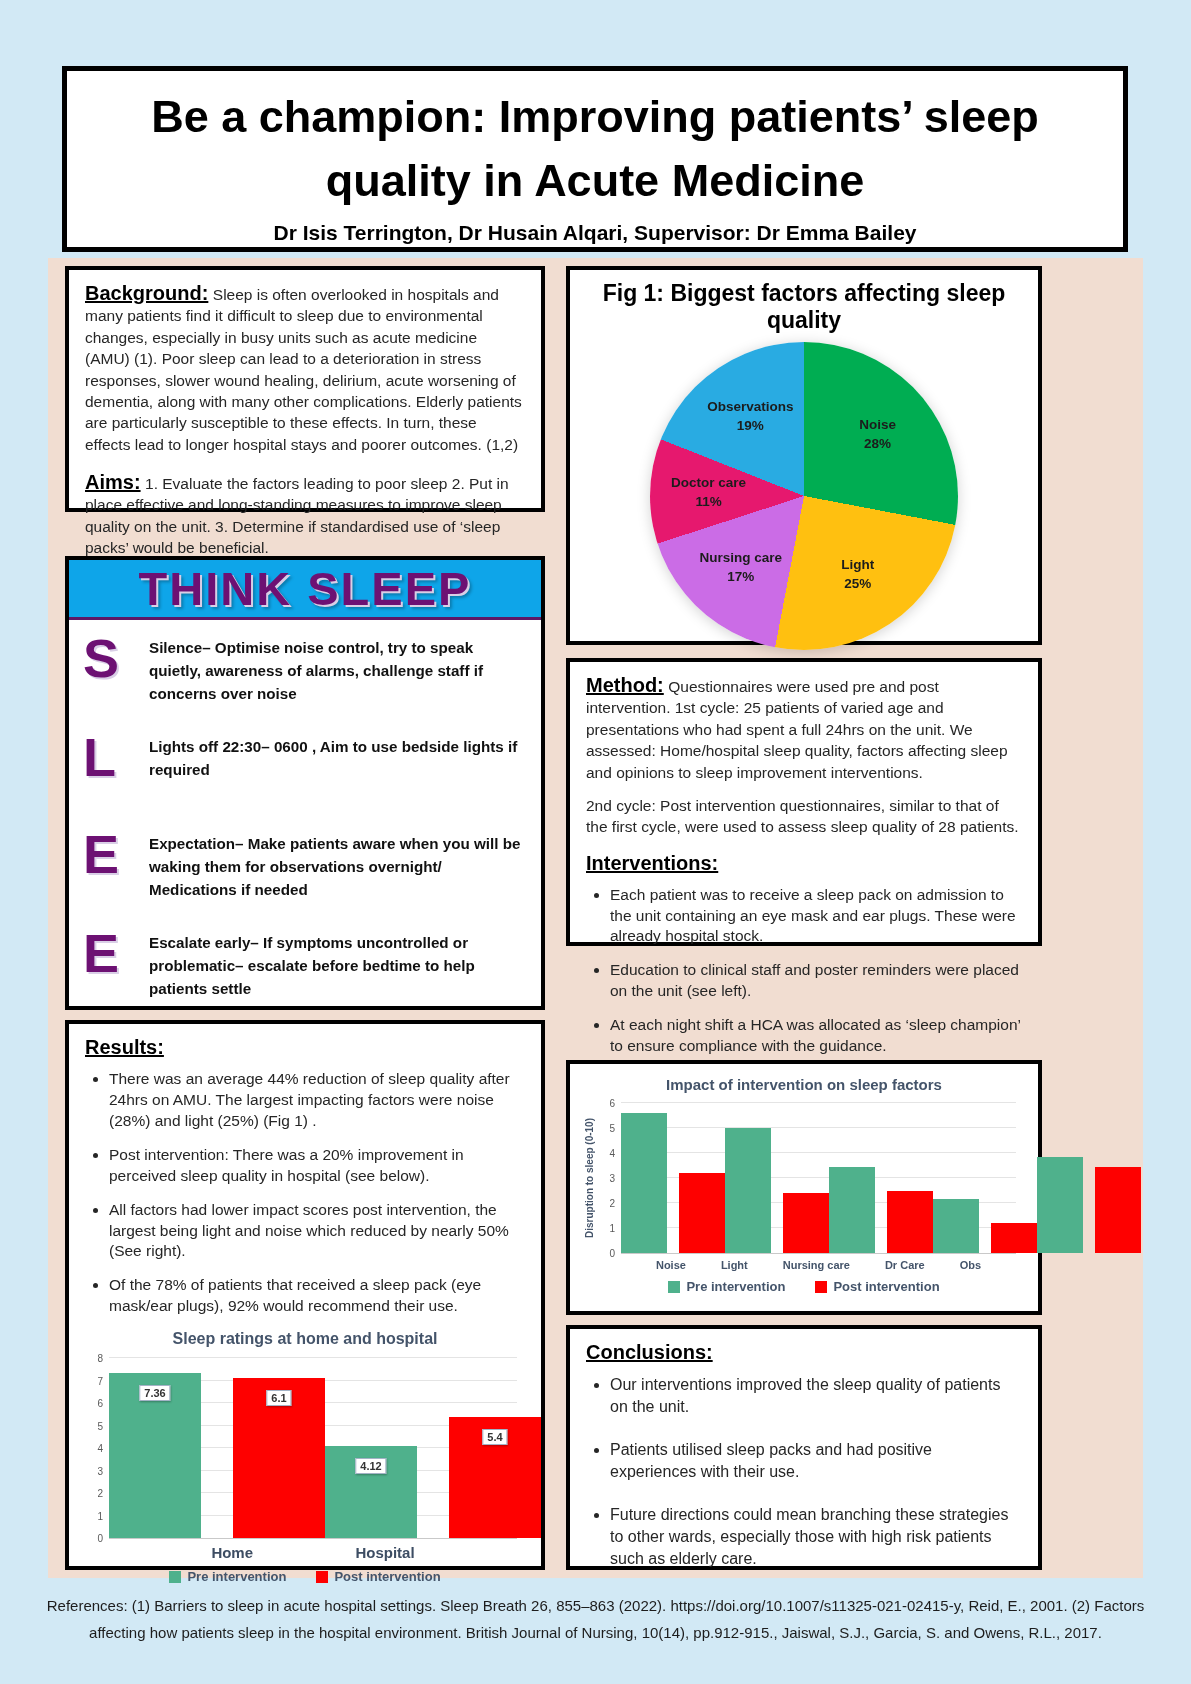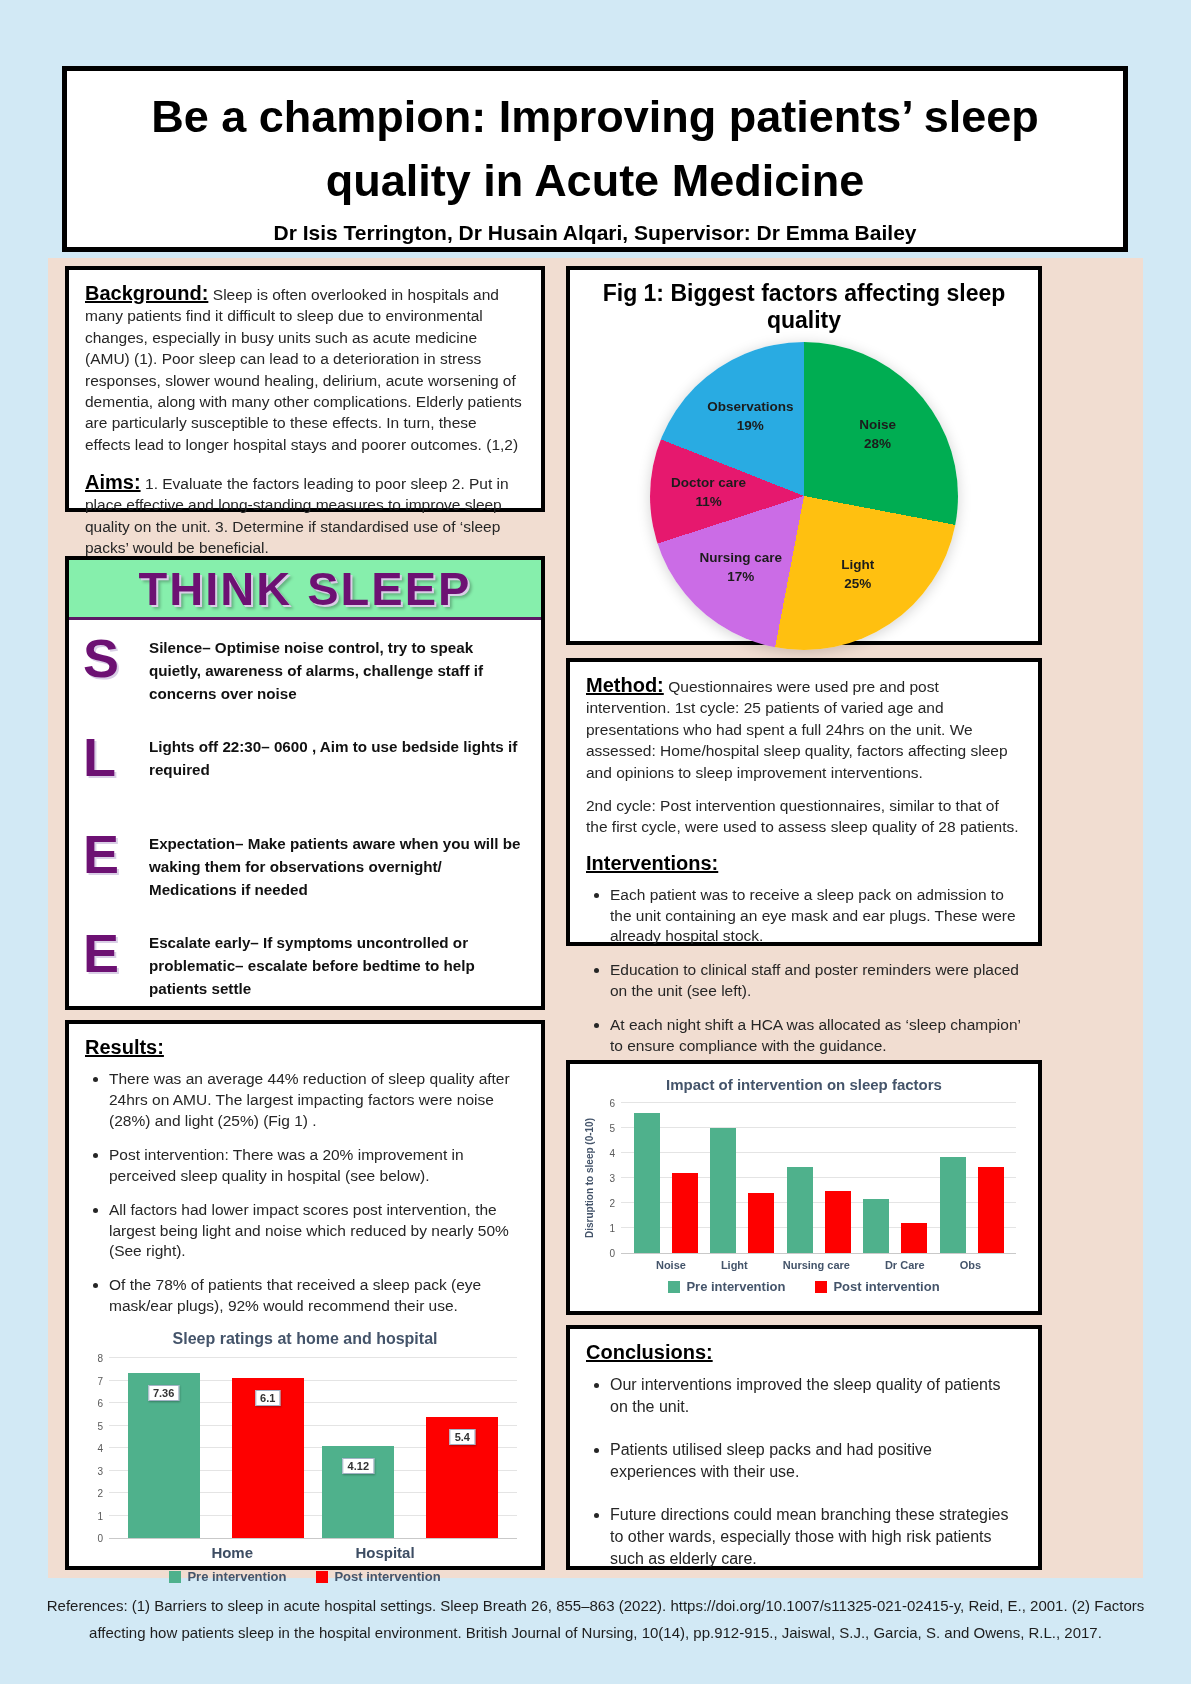--- a/index.html
+++ b/index.html
@@ -35,42 +35,42 @@
   .impact-box{left:566px;top:1060px;width:476px;height:255px;padding:8px 14px;}
   .concl-box{left:566px;top:1325px;width:476px;height:245px;}
 
   
   .fig1-title{font-size:23px;font-weight:bold;color:#000;text-align:center;margin:10px 6px 2px 6px;}
   .pie-holder{position:relative;width:100%;height:320px;}
   .pie{position:absolute;left:50%;top:6px;transform:translateX(-50%);border-radius:50%;box-shadow:0 2px 14px rgba(0,0,0,0.18);}
   .pie-label{position:absolute;transform:translate(-50%,-50%);text-align:center;font-size:13.5px;font-weight:bold;color:#1c1c1c;line-height:1.4;white-space:nowrap;}
 
   
-  .ts-banner{height:57px;background:#86efac;border-bottom:3px solid #5e1766;display:flex;align-items:center;justify-content:center;
+  .ts-banner{height:57px;background:#0ea5e9;border-bottom:3px solid #5e1766;display:flex;align-items:center;justify-content:center;
     font-size:47px;font-weight:bold;letter-spacing:2px;color:#6d1173;
     text-shadow:2px 2px 0 #d9cfe6,4px 4px 3px rgba(0,0,0,0.25);}
   .ts-items{padding:16px 16px 0 14px;}
   .ts-row{display:flex;}
   .ts-letter{width:66px;flex-shrink:0;font-size:54px;font-weight:bold;color:#6d1173;line-height:0.85;text-shadow:2px 2px 0 #d9cfe6;}
   .ts-text{font-size:15.2px;font-weight:bold;color:#111;line-height:1.5;padding-top:1px;}
   .mb2{margin-bottom:30px;} .mb1{margin-bottom:50px;}
   .ts-caption{font-size:17px;color:#222;margin:10px 0 0 12px;}
 
   
   .barchart{width:100%;}
   .bc-title{text-align:center;font-weight:bold;color:#44546a;font-size:15px;margin:4px 0 10px;}
   .bc-row{display:flex;}
   .bc-ylab{writing-mode:vertical-rl;transform:rotate(180deg);font-size:10px;font-weight:bold;color:#44546a;text-align:center;margin-right:2px;}
   .bc-main{flex:1;margin:0 8px 0 24px;}
   .bc-plot{position:relative;border-bottom:1px solid #c9c9c9;}
   .bc-grid{position:absolute;left:0;right:0;height:1px;background:#e4e4e4;}
   .bc-tick{position:absolute;left:-20px;width:14px;text-align:right;font-size:10px;color:#595959;}
   .bc-groups{position:absolute;left:0;right:0;top:0;bottom:0;display:flex;align-items:flex-end;justify-content:space-evenly;}
   .bc-group{display:flex;align-items:flex-end;}
-  .bc-bar{position:relative;}
+  .bc-bar{position:relative;padding-left:20px;}
   .bc-dlabel{position:absolute;top:12px;left:50%;transform:translateX(-50%);background:#fff;border:1px solid #a3b2c6;
     font-size:11px;font-weight:bold;color:#333;padding:1px 4px;box-shadow:1px 1px 2px rgba(0,0,0,0.3);}
   .bc-cats{display:flex;justify-content:space-evenly;margin-top:5px;}
   .bc-cat{font-weight:bold;color:#44546a;}
   .impact-chart .bc-cat{font-size:11px;}
   .ratings-chart .bc-cat{font-size:15px;color:#3d4d63;}
   .ratings-chart .bc-title{font-size:16px;}
   .bc-legend{display:flex;justify-content:center;gap:30px;margin-top:8px;font-size:13px;font-weight:bold;color:#44546a;}
   .bc-legitem{display:flex;align-items:center;}
   .bc-sw{width:12px;height:12px;display:inline-block;margin-right:6px;}

